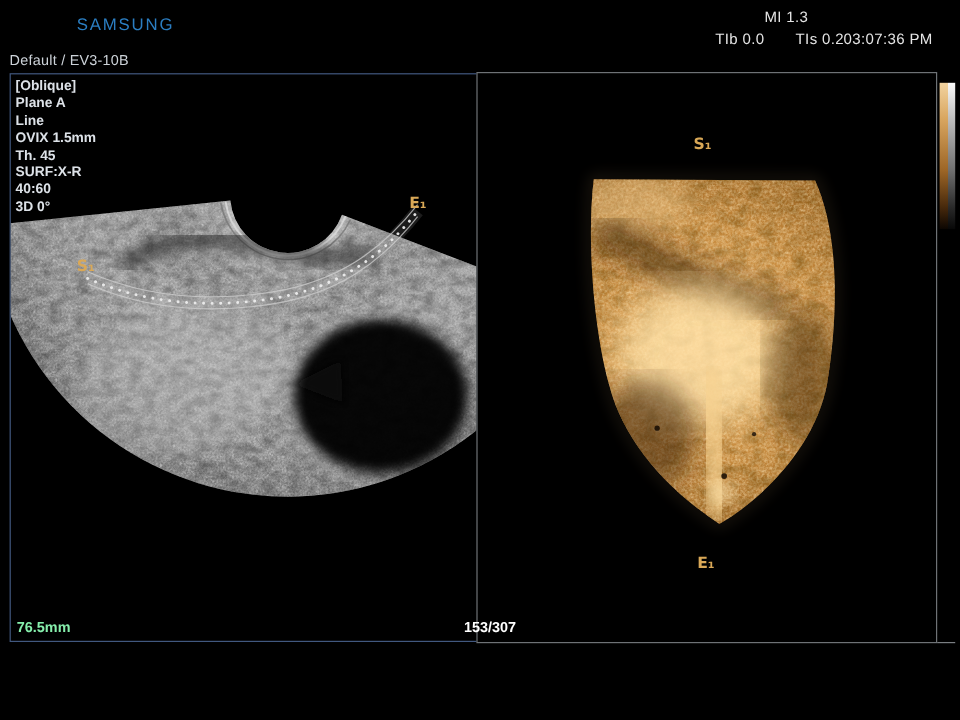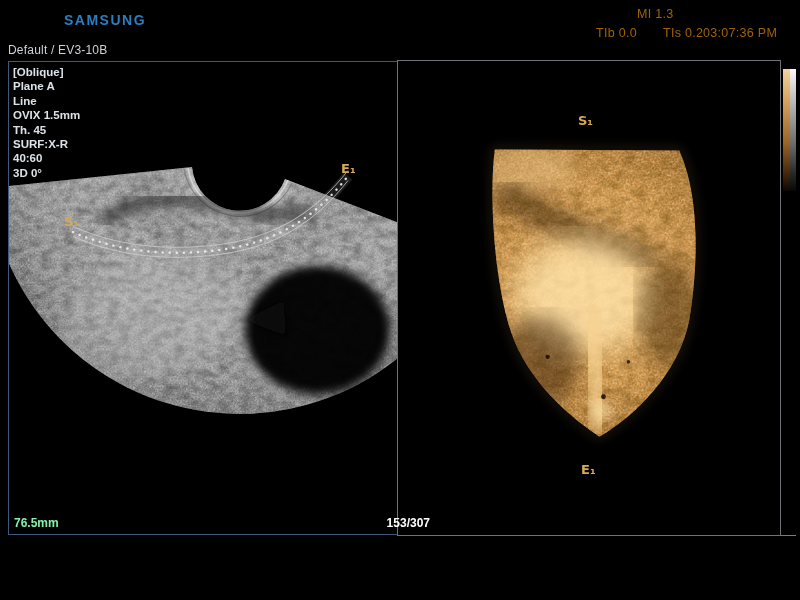--- a/index.html
+++ b/index.html
@@ -1,23 +1,23 @@
 <!DOCTYPE html>
 <html><head>
 <meta charset="utf-8">
 <style>
   * { margin:0; padding:0; box-sizing:border-box; }
   html,body { width:800px; height:600px; background:#000; overflow:hidden;
     font-family:"Liberation Sans", sans-serif; }
   .stage { position:relative; width:800px; height:600px; background:#000; }
 
   
-  .brand { position:absolute; left:64px; top:12px; font-size:14px; font-weight:700;
+  .brand { position:absolute; left:64px; top:12px; font-size:14px; font-weight:400;
     letter-spacing:1.5px; color:#2b7ec2; }
-  .hdr { position:absolute; color:#a16207; font-size:12.5px; letter-spacing:0.3px; white-space:nowrap; }
+  .hdr { position:absolute; color:#e5e5e5; font-size:12.5px; letter-spacing:0.3px; white-space:nowrap; }
   #mi { left:637px; top:7px; }
   #tib { left:596px; top:26px; }
   #tis { left:663px; top:26px; }
   #clock { left:703px; top:26px; }
   .preset { position:absolute; left:8px; top:43px; font-size:12px; color:#ccd2d8; letter-spacing:0.2px;text-align:center; }
 
   
   .panelL { position:absolute; left:8px; top:61px; width:428px; height:474px;
     border:1px solid #41587f; background:#000; }
   .panelR { position:absolute; left:397px; top:60px; width:384px; height:476px;

